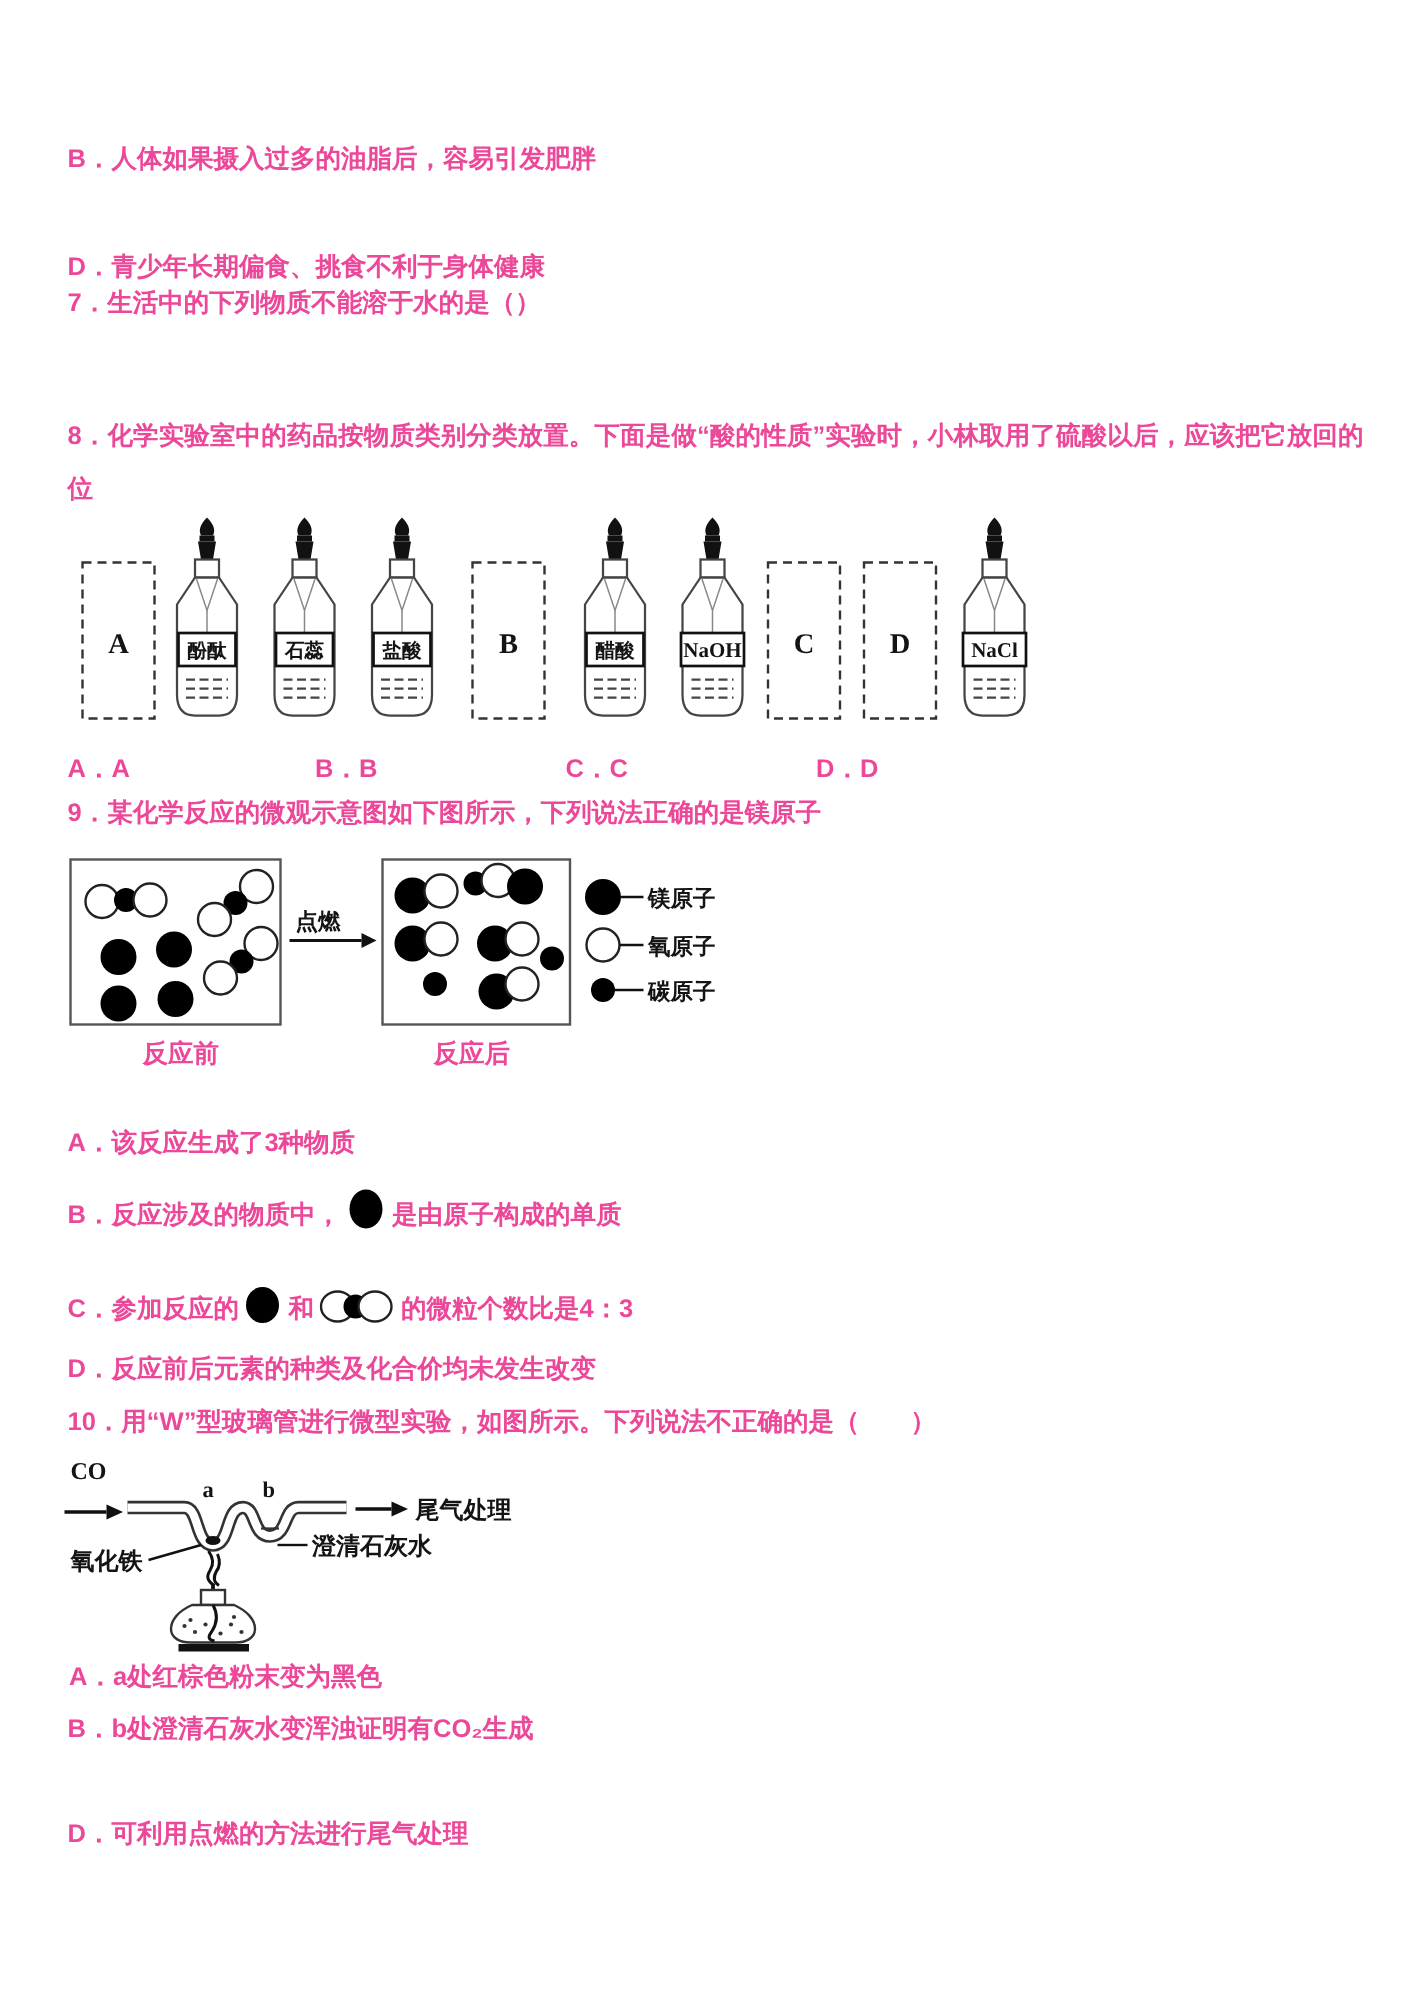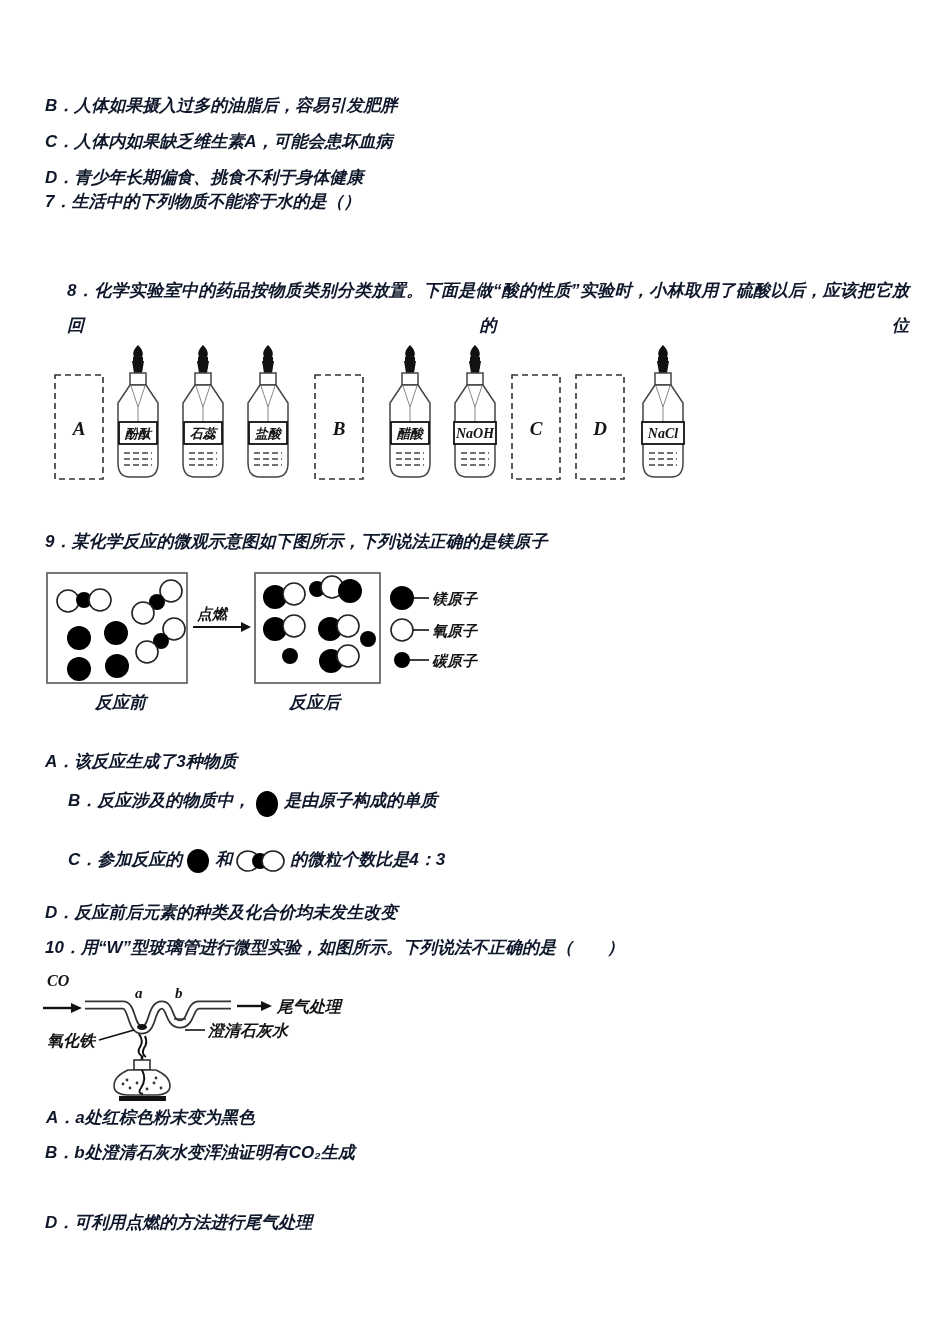--- a/index.html
+++ b/index.html
@@ -2,64 +2,61 @@
 <html><head>
 <meta charset="utf-8">
 <style>
   html,body{margin:0;padding:0;background:#fff;}
   .page{
     position:relative;
     width:950px;height:1344px;
     background:#fff;
     font-family:"Liberation Sans",sans-serif;
     font-weight:700;
-    color:#0f172a;
+    color:#ec4899;
     overflow:hidden;
-    font-style:italic;
   }
   .tline{
     position:absolute;
     font-size:17px;
     line-height:22px;
     white-space:nowrap;
   }
   .stem2{
     position:absolute;
     left:45px;top:273px;
     width:864px;
     font-size:17px;
     line-height:35px;
     text-align:justify;
   }
-  .stem2 .l1{text-align:justify;text-align-last:justify;margin-left:22px;}
+  .stem2 .l1{text-align:justify;text-align-last:justify;}
   .optrow span{position:absolute;top:0;white-space:nowrap;font-size:17px;}
   .iconrow{
     position:absolute;
     display:flex;
-    align-items:flex-start;
+    align-items:flex-end;
     font-size:17px;
     white-space:nowrap;
-    margin-left:23px;
   }
   .iconrow svg{margin:0 4px;}
   svg text{
     font-family:"Liberation Sans",sans-serif;
     font-weight:700;
     fill:#141414;
   }
   svg text.serif{font-family:"Liberation Serif",serif;}
   .dashedbox{fill:none;stroke:#333;stroke-width:1.6;stroke-dasharray:6 4;}
 </style>
 </head>
 <body>
 
 <div class="page">
 
   <div class="tline" style="left:45px;top:95px">B．人体如果摄入过多的油脂后，容易引发肥胖</div>
-  <div class="tline" style="left:45px;top:131px">C．人体内如果缺乏维生素A，可能会患坏血病</div>
   <div class="tline" style="left:45px;top:167px">D．青少年长期偏食、挑食不利于身体健康</div>
 
   <div class="tline" style="left:45px;top:191px">7．生活中的下列物质不能溶于水的是（）</div>
 
   <div class="stem2">
     <div class="l1">8．化学实验室中的药品按物质类别分类放置。下面是做“酸的性质”实验时，小林取用了硫酸以后，应该把它放回的位</div>
   </div>
 
   <svg style="position:absolute;left:45px;top:343px" width="650" height="155" viewBox="0 0 650 155">
 
@@ -164,20 +161,26 @@
       <path d="M23,43 L30,64 L37,43" fill="none" stroke="#888" stroke-width="1"></path>
         <line x1="30" y1="64" x2="30" y2="79" stroke="#888" stroke-width="1"></line>
       <rect x="9" y="79" width="42" height="22" fill="#fff" stroke="#111" stroke-width="1.8"></rect>
       <text class="serif" x="30" y="95" text-anchor="middle" font-size="14" fill="#22324f">NaCl</text>
       <line x1="16" y1="110" x2="44" y2="110" stroke="#444" stroke-width="1.5" stroke-dasharray="6 3"></line>
       <line x1="16" y1="116" x2="44" y2="116" stroke="#444" stroke-width="1.5" stroke-dasharray="6 3"></line>
       <line x1="16" y1="122" x2="44" y2="122" stroke="#444" stroke-width="1.5" stroke-dasharray="6 3"></line>
     </g>
   </svg>
 
+  <div class="optrow" style="position:absolute;top:501px;left:0;width:950px;height:22px;">
+    <span style="left:45px">A．A</span>
+    <span style="left:210px">B．B</span>
+    <span style="left:377px">C．C</span>
+    <span style="left:544px">D．D</span>
+  </div>
 
   <div class="tline" style="left:45px;top:531px">9．某化学反应的微观示意图如下图所示，下列说法正确的是镁原子</div>
 
   <svg style="position:absolute;left:45px;top:565px" width="470" height="125" viewBox="0 0 470 125">
 
     <g>
       <rect x="2" y="8" width="140" height="110" fill="#fff" stroke="#555" stroke-width="1.6"></rect>
       <circle cx="23" cy="36" r="11" fill="#fff" stroke="#222" stroke-width="1.6"></circle>
       <circle cx="39" cy="35" r="8" fill="#000"></circle>
       <circle cx="55" cy="35" r="11" fill="#fff" stroke="#222" stroke-width="1.6"></circle>

